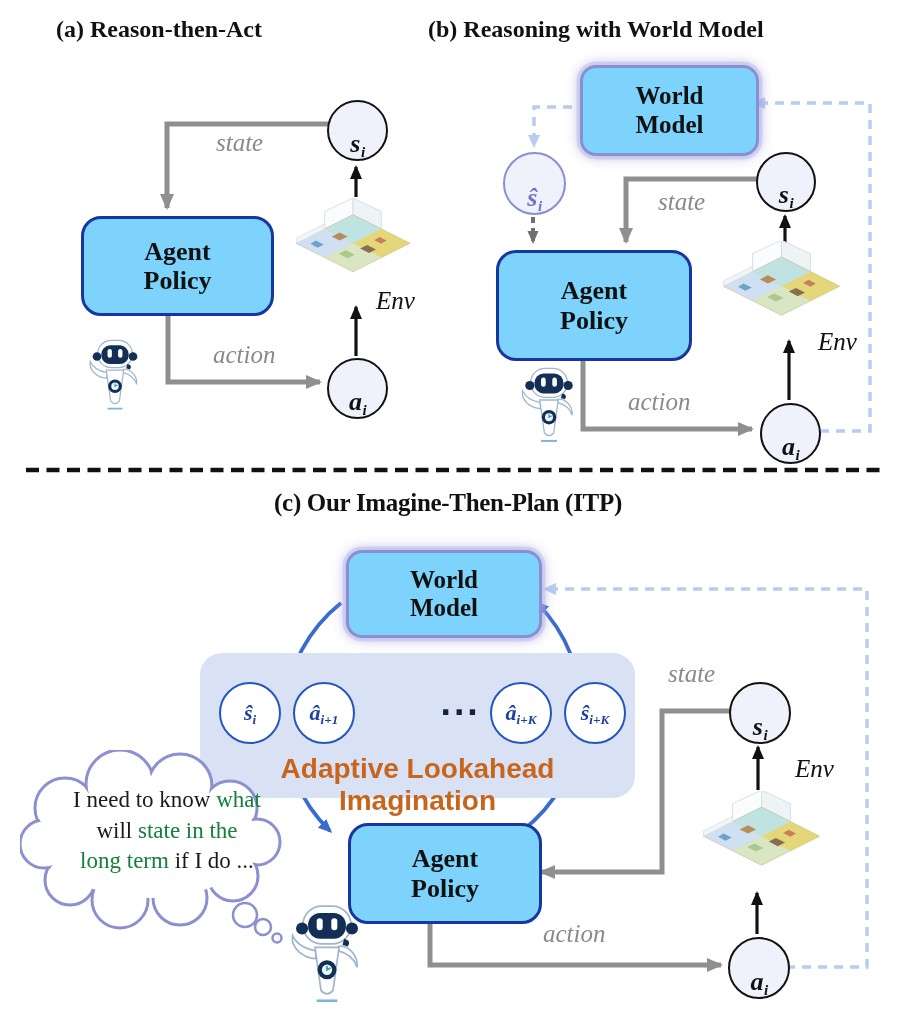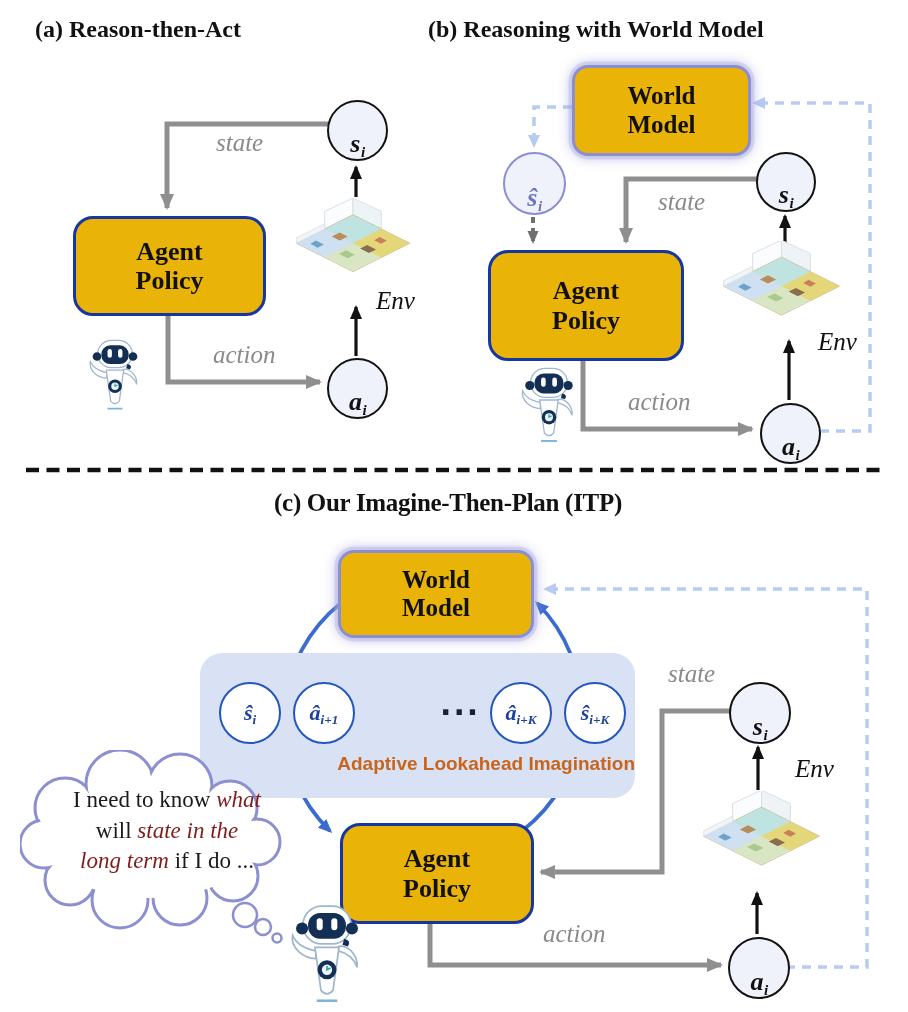--- a/index.html
+++ b/index.html
@@ -3,43 +3,43 @@
 <meta charset="utf-8">
 <style>
   html,body{margin:0;padding:0;background:#ffffff;}
   .fig{position:relative;width:908px;height:1012px;background:#fff;overflow:hidden;
        font-family:"Liberation Serif",serif;}
   .lines{position:absolute;left:0;top:0;z-index:1;}
   .abs{position:absolute;z-index:2;}
   .panel-title{font-weight:bold;font-size:24px;color:#111;white-space:nowrap;}
   .title-c{left:0;right:12px;text-align:center;font-size:25px;letter-spacing:-0.3px;}
   .box{display:flex;align-items:center;justify-content:center;text-align:center;
-       background:#eab308;font-weight:bold;font-size:26px;line-height:1.13;color:#111;}
+       background:#7dd3fc;font-weight:bold;font-size:26px;line-height:1.13;color:#111;margin-left:8px;}
   .abox{border:3.5px solid #16379f;border-radius:20px;}
   .wbox{border:3px solid #8a8ed2;border-radius:16px;
         box-shadow:0 0 0 3.5px rgba(176,176,228,.38),0 0 14px rgba(150,150,222,.85);}
   .node{display:flex;align-items:flex-end;justify-content:center;border-radius:50%;
         background:#f0f2fb;border:2.5px solid #121212;color:#111;
         font-weight:bold;font-style:italic;font-size:26px;z-index:3;}
   .node .sub{font-size:0.58em;font-style:italic;position:relative;top:0.33em;left:0.04em;}
   .node-purple{border-color:#8a8ed2;color:#6d73c6;}
   .imag{background:#d9e2f5;border-radius:22px;}
   .imgc{position:absolute;width:58px;height:58px;border-radius:50%;background:#fff;
         border:2.5px solid #2356c0;color:#1d3f9e;display:flex;align-items:center;
         justify-content:center;font-weight:bold;font-style:italic;font-size:22px;}
   .imgc .sub{font-size:0.6em;position:relative;top:0.33em;}
   .dots{position:absolute;color:#16213c;font-weight:bold;font-size:30px;letter-spacing:2px;
         font-family:"DejaVu Sans",sans-serif;}
-  .imag-label{position:absolute;left:0;right:0;text-align:right;
-        font-family:"Liberation Sans",sans-serif;font-weight:bold;font-size:19px;
+  .imag-label{position:absolute;left:0;right:0;text-align:center;
+        font-family:"Liberation Sans",sans-serif;font-weight:bold;font-size:28px;
         color:#c8651d;}
   .glabel{font-style:italic;font-size:25px;color:#8a8a8a;white-space:nowrap;}
   .envlabel{font-style:italic;font-size:25px;color:#111;white-space:nowrap;}
   .cloud-text{font-size:23px;line-height:1.33;color:#1a1a1a;text-align:center;z-index:4;}
-  .cloud-text .orange{color:#7f1d1d;font-style:italic;}
+  .cloud-text .orange{color:#15803d;}
 </style>
 </head>
 <body>
 
 <div class="fig">
 
   <svg class="lines" width="908" height="1012" viewBox="0 0 908 1012">
     <defs>
       <marker id="mGray" markerUnits="userSpaceOnUse" markerWidth="18" markerHeight="15" refX="14" refY="7" orient="auto">
           <path d="M0,0 L16,7 L0,14 Z" fill="#8f8f8f"></path>
@@ -108,21 +108,21 @@
 
     <path d="M341,603 A152,152 0 0 0 330,831" fill="none" stroke="#3a6bd0" stroke-width="3.8" marker-end="url(#mBlue)"></path>
     <path d="M522,831 A152,152 0 0 0 537,603" fill="none" stroke="#3a6bd0" stroke-width="3.8" marker-end="url(#mBlue)"></path>
     <path d="M786,967 L867,967 L867,589 L546,589" fill="none" stroke="#b8cbf0" stroke-width="3.5" stroke-dasharray="9 7" marker-end="url(#mLBlue)"></path>
     <path d="M730,711 L662,711 L662,872 L541,872" fill="none" stroke="#8f8f8f" stroke-width="5" marker-end="url(#mGray)"></path>
     <path d="M758,790 L758,747" fill="none" stroke="#111" stroke-width="3.2" marker-end="url(#mBlack)"></path>
     <path d="M430,920 L430,965 L721,965" fill="none" stroke="#8f8f8f" stroke-width="5" marker-end="url(#mGray)"></path>
     <path d="M757,934 L757,893" fill="none" stroke="#111" stroke-width="3.2" marker-end="url(#mBlack)"></path>
   </svg>
 
-  <div class="abs panel-title" style="left:35px;top:16px;">(a) Reason-then-Act</div>
+  <div class="abs panel-title" style="left:56px;top:16px;">(a) Reason-then-Act</div>
 
   <div class="abs box abox" style="left:73px;top:216px;width:187px;height:94px;">
     <div><span>Agent</span><br>
          <span>Policy</span></div>
   </div>
 
   <div class="abs node" style="left:327px;top:100px;width:57px;height:57px;">
     <span><span>s</span><span class="sub">i</span></span>
   </div>
   <div class="abs node" style="left:327px;top:358px;width:57px;height:57px;">

